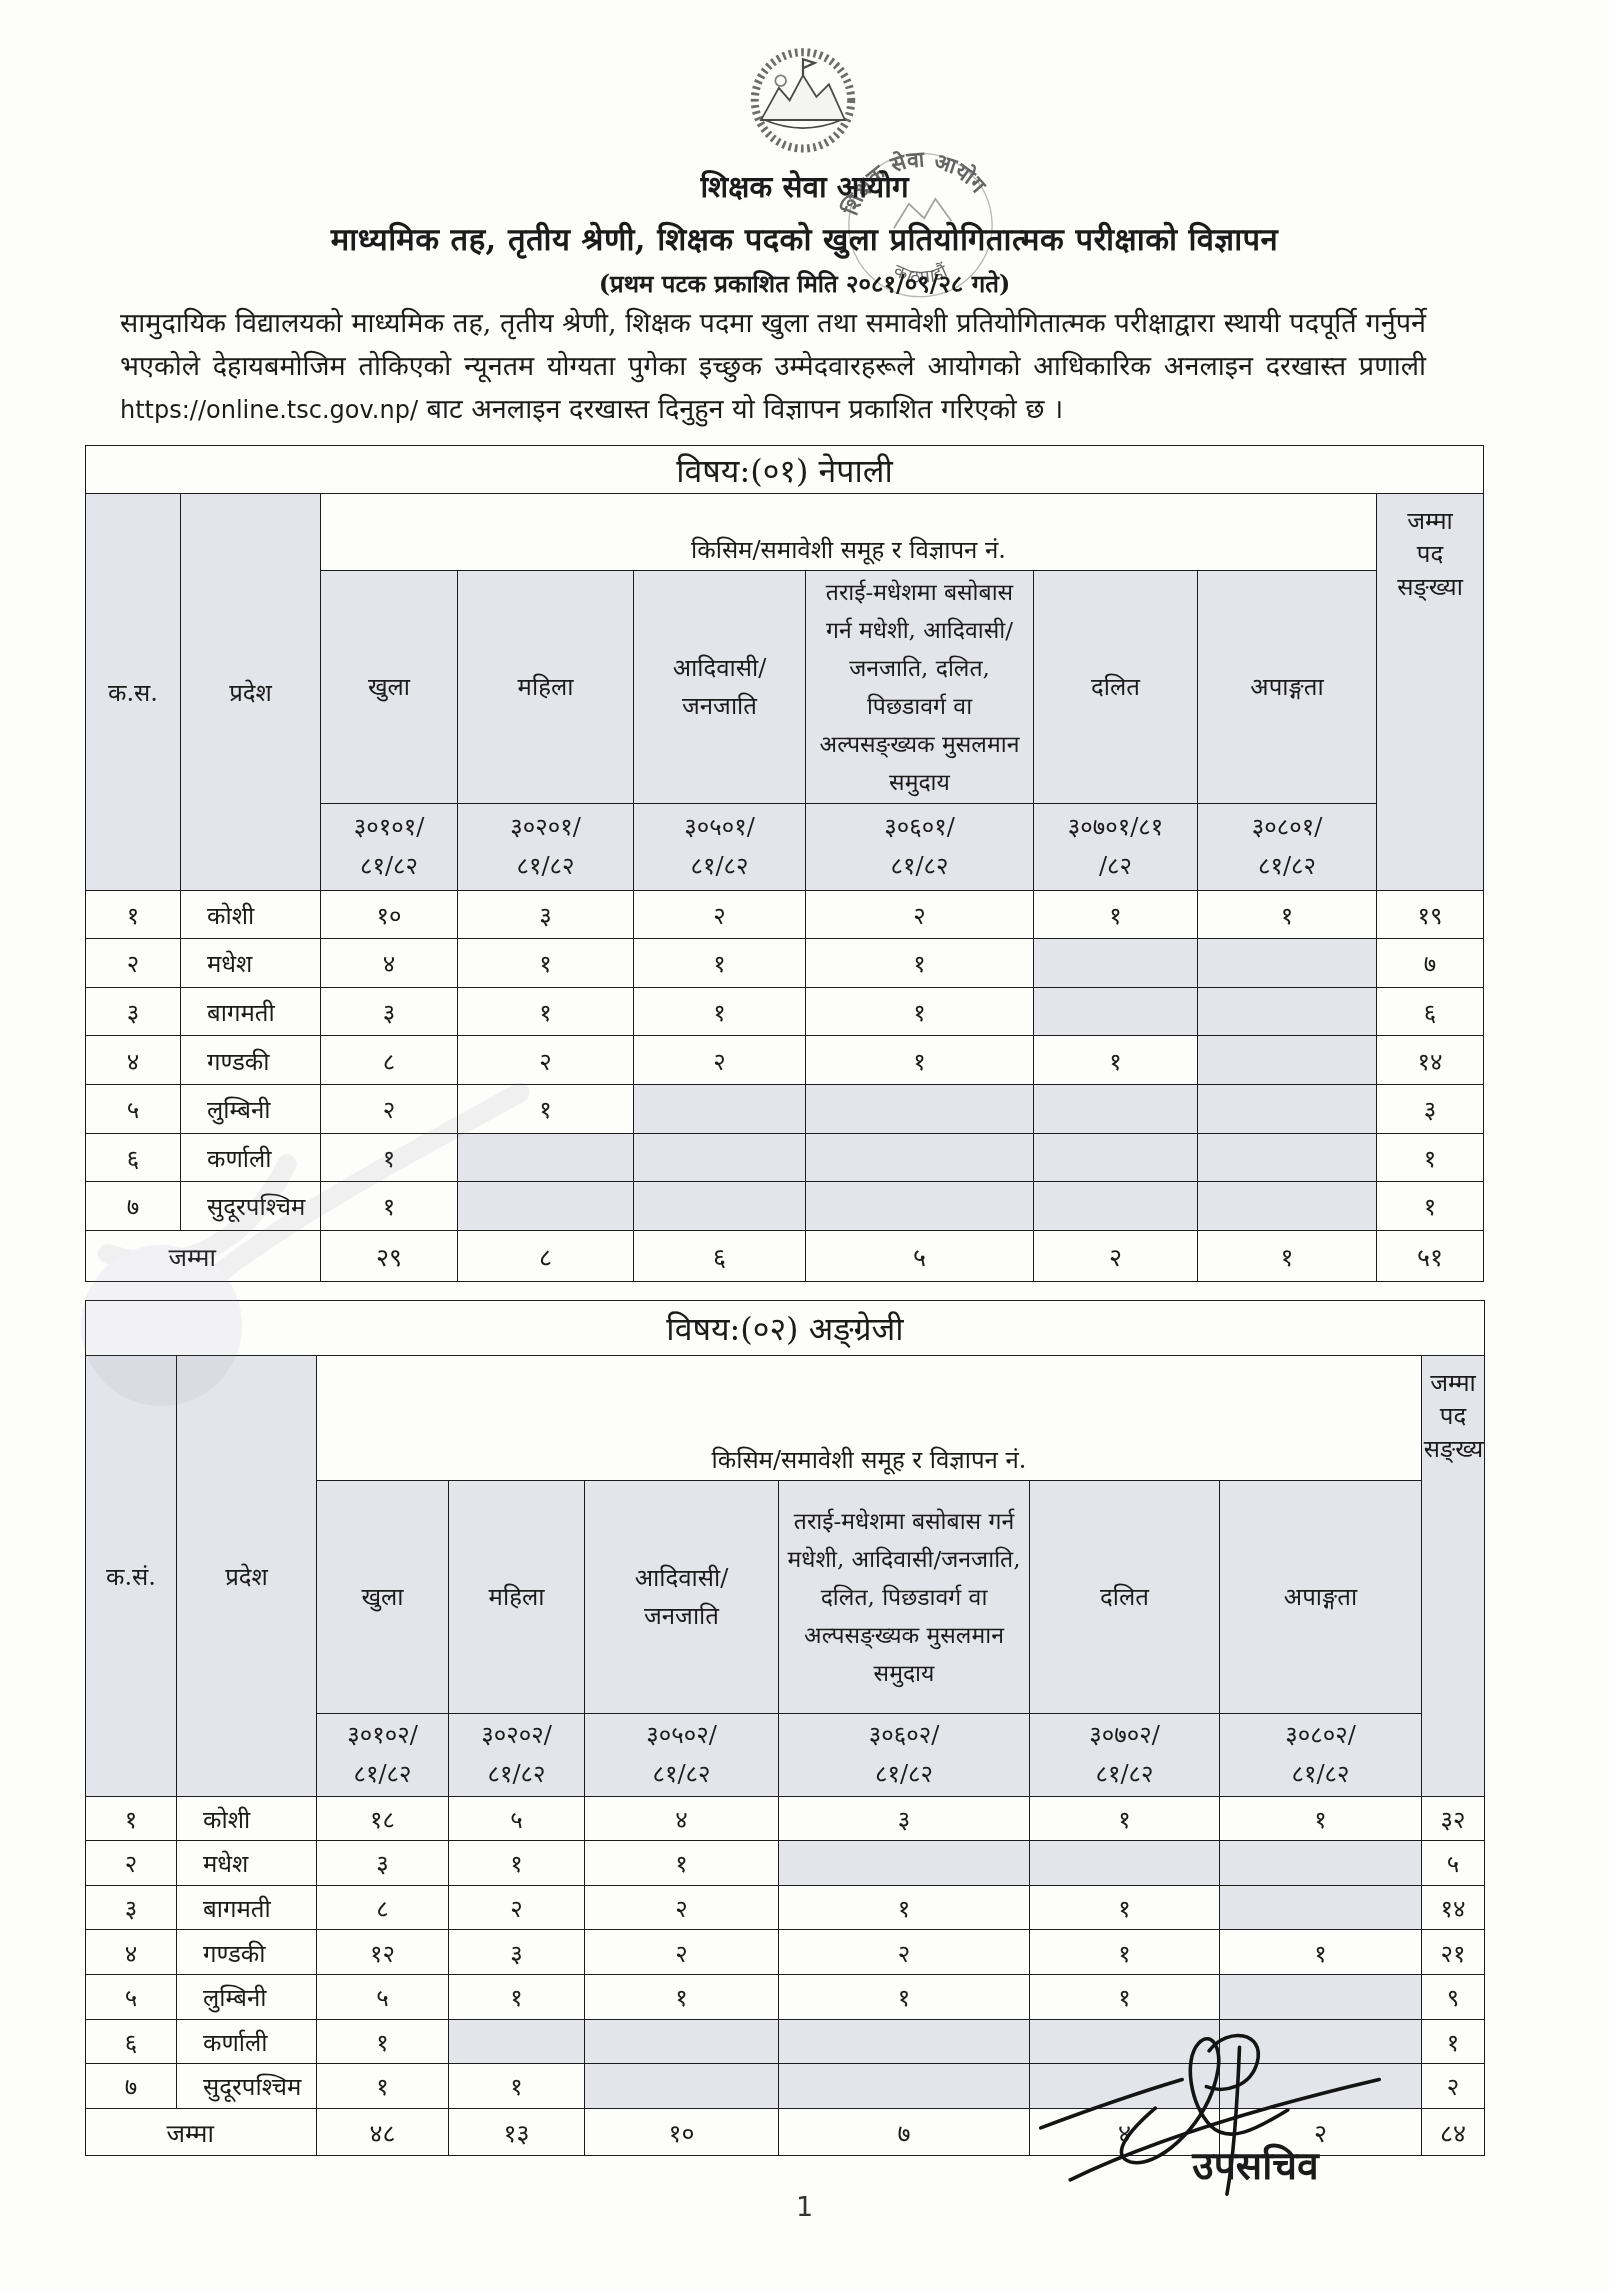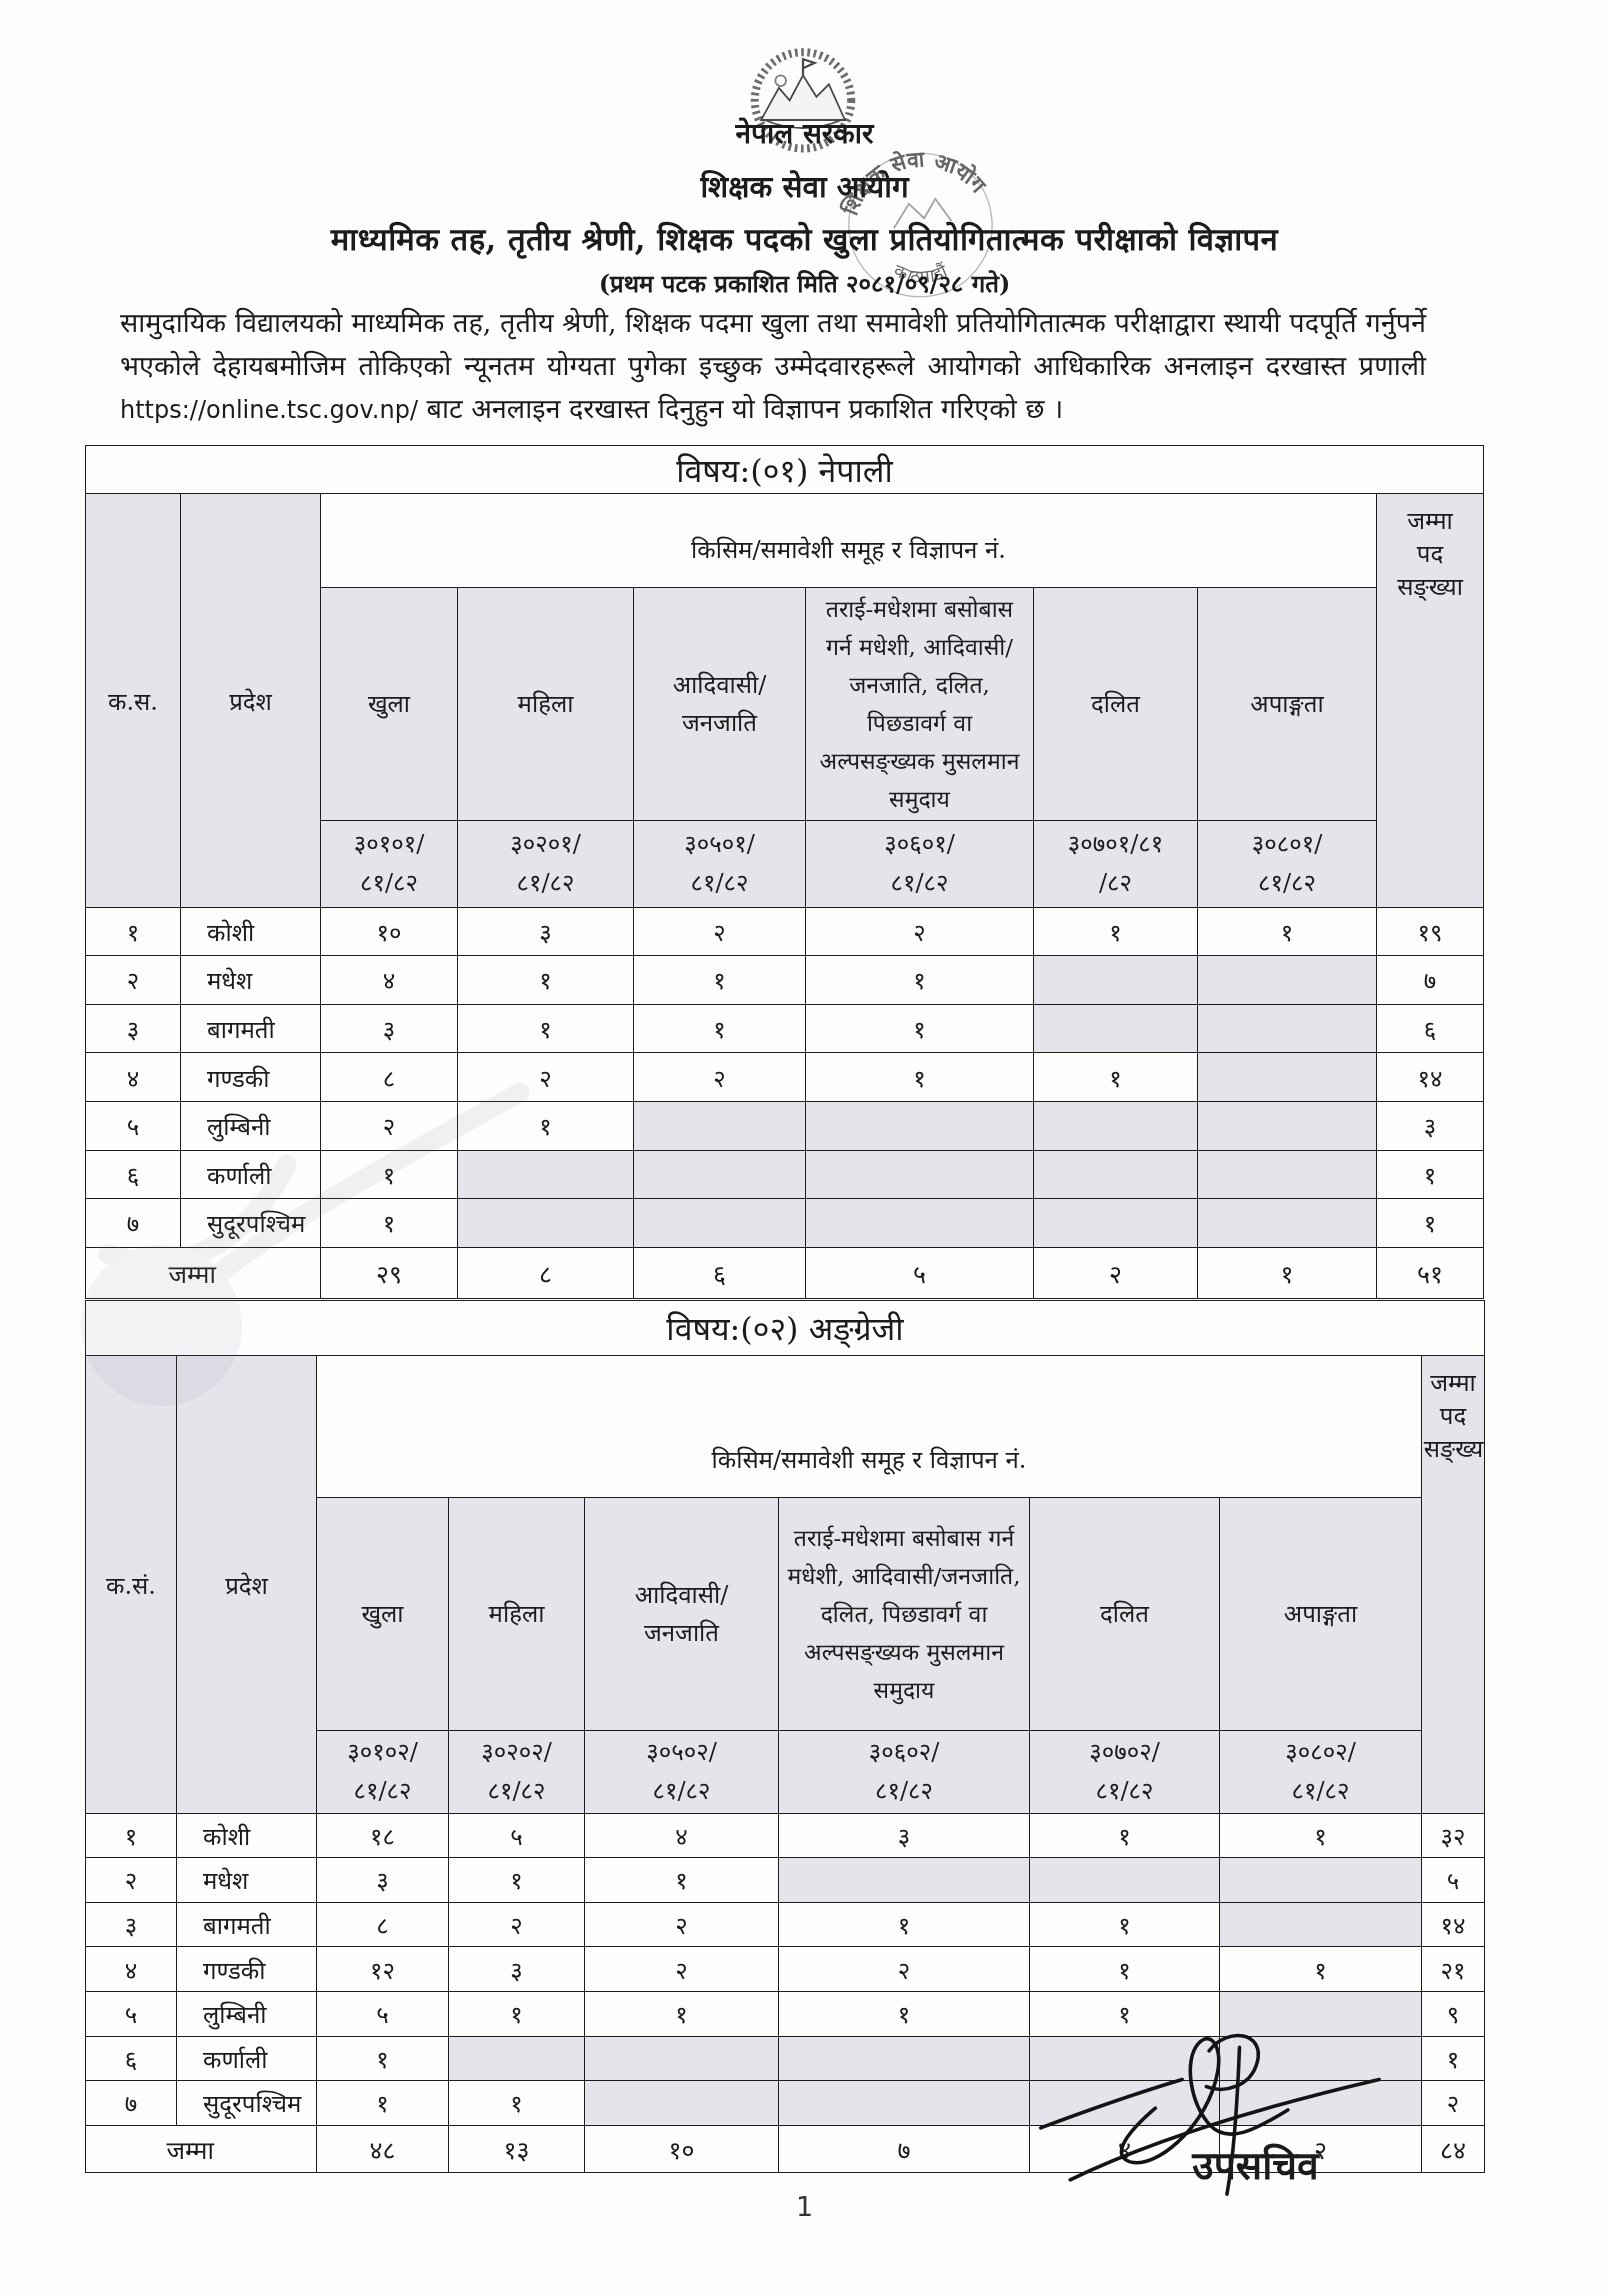--- a/index.html
+++ b/index.html
@@ -21,21 +21,21 @@
   table{border-collapse:collapse;table-layout:fixed;position:absolute;left:85px;width:1399px;}
   .tbl1{top:445px;} .tbl2{top:1300px;}
   td{border:1.8px solid #1c1c1c;text-align:center;vertical-align:middle;
      font-size:24px;padding:1.8px 5.4px;overflow:hidden;}
   .subject td{font-size:32px;}
   .tbl1 .subject td{height:39px;} .tbl2 .subject td{height:50px;}
   .sh{background:#e4e4eb;}
   .pre{white-space:pre-line;}
   .prov{text-align:left;padding-left:26px;}
   .va-top{vertical-align:top;padding-top:9px;}
-  .va-bottom{vertical-align:bottom;padding-bottom:22px;}
+  .va-bottom{vertical-align:bottom;padding-bottom:5px;}
   .tbl1 .grp{height:70px;} .tbl2 .grp{height:118px;}
   .tbl1 .names td{height:208px;line-height:38px;} .tbl2 .names td{height:228px;line-height:38px;}
   .tbl1 .ads td{height:82px;line-height:39px;} .tbl2 .ads td{height:77px;line-height:39px;margin-left:20px;}
   .tbl1 .r td{height:44px;} .tbl2 .r td{height:40px;}
   .tbl1 .tot td{height:47px;} .tbl2 .tot td{height:43px;}
   .tot td{font-size:25px;}
   .tot .lbl{text-align:center;padding-right:27px;}
   
   .signature{position:absolute;left:1021px;top:2022px;}
   .sig-title{position:absolute;left:1139px;top:2137px;width:233px;text-align:center;
@@ -67,21 +67,20 @@
     <circle cx="100" cy="95" r="80" fill="none" stroke="#3a3a3a" stroke-width="1.5" opacity=".5"></circle>
     <text font-size="24" font-weight="bold" fill="#2c2c2c">
       <textPath href="#arcTop" startOffset="12%">शिक्षक सेवा आयोग</textPath>
     </text>
     <text font-size="20" fill="#2c2c2c">
       <textPath href="#arcBot" startOffset="22%">काठमाडौं</textPath>
     </text>
     <path d="M70,95 L90,70 L105,88 L120,68 L135,95" fill="none" stroke="#2c2c2c" stroke-width="2" opacity=".6"></path>
   </svg>
 
-  <div class="center-line gov-line">नेपाल सरकार</div>
   <div class="center-line org-line">शिक्षक सेवा आयोग</div>
   <div class="center-line doc-title">माध्यमिक तह, तृतीय श्रेणी, शिक्षक पदको खुला प्रतियोगितात्मक परीक्षाको विज्ञापन</div>
   <div class="center-line date-line">(प्रथम पटक प्रकाशित मिति २०८१/०९/२८ गते)</div>
 
   <div class="intro"><span>सामुदायिक विद्यालयको माध्यमिक तह, तृतीय श्रेणी, शिक्षक पदमा खुला तथा समावेशी प्रतियोगितात्मक परीक्षाद्वारा स्थायी पदपूर्ति गर्नुपर्ने भएकोले देहायबमोजिम तोकिएको न्यूनतम योग्यता पुगेका इच्छुक उम्मेदवारहरूले आयोगको आधिकारिक अनलाइन दरखास्त प्रणाली </span><span class="url">https://online.tsc.gov.np/</span><span> बाट अनलाइन दरखास्त दिनुहुन यो विज्ञापन प्रकाशित गरिएको छ ।</span></div>
 
   <table class="tbl1">
     <colgroup>
         <col style="width:95px">
         <col style="width:140px">

